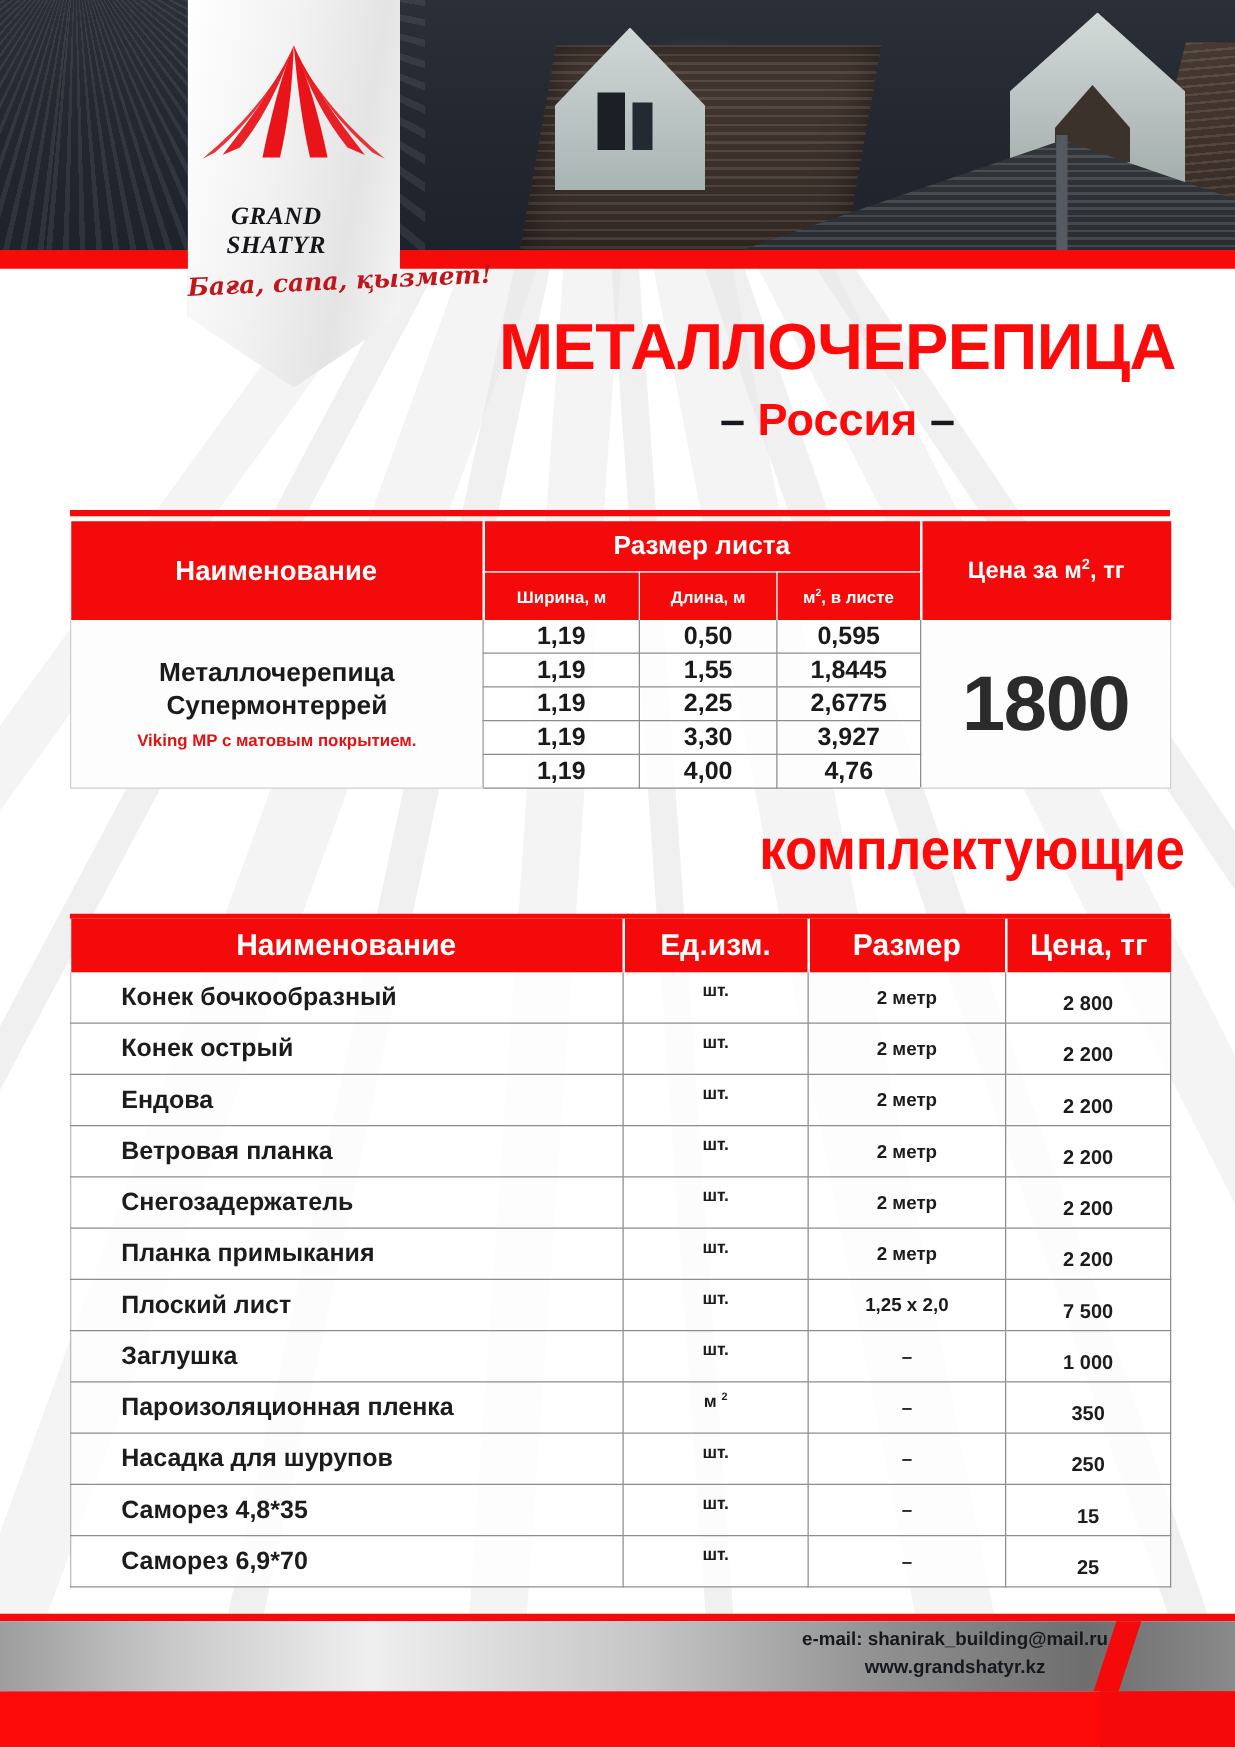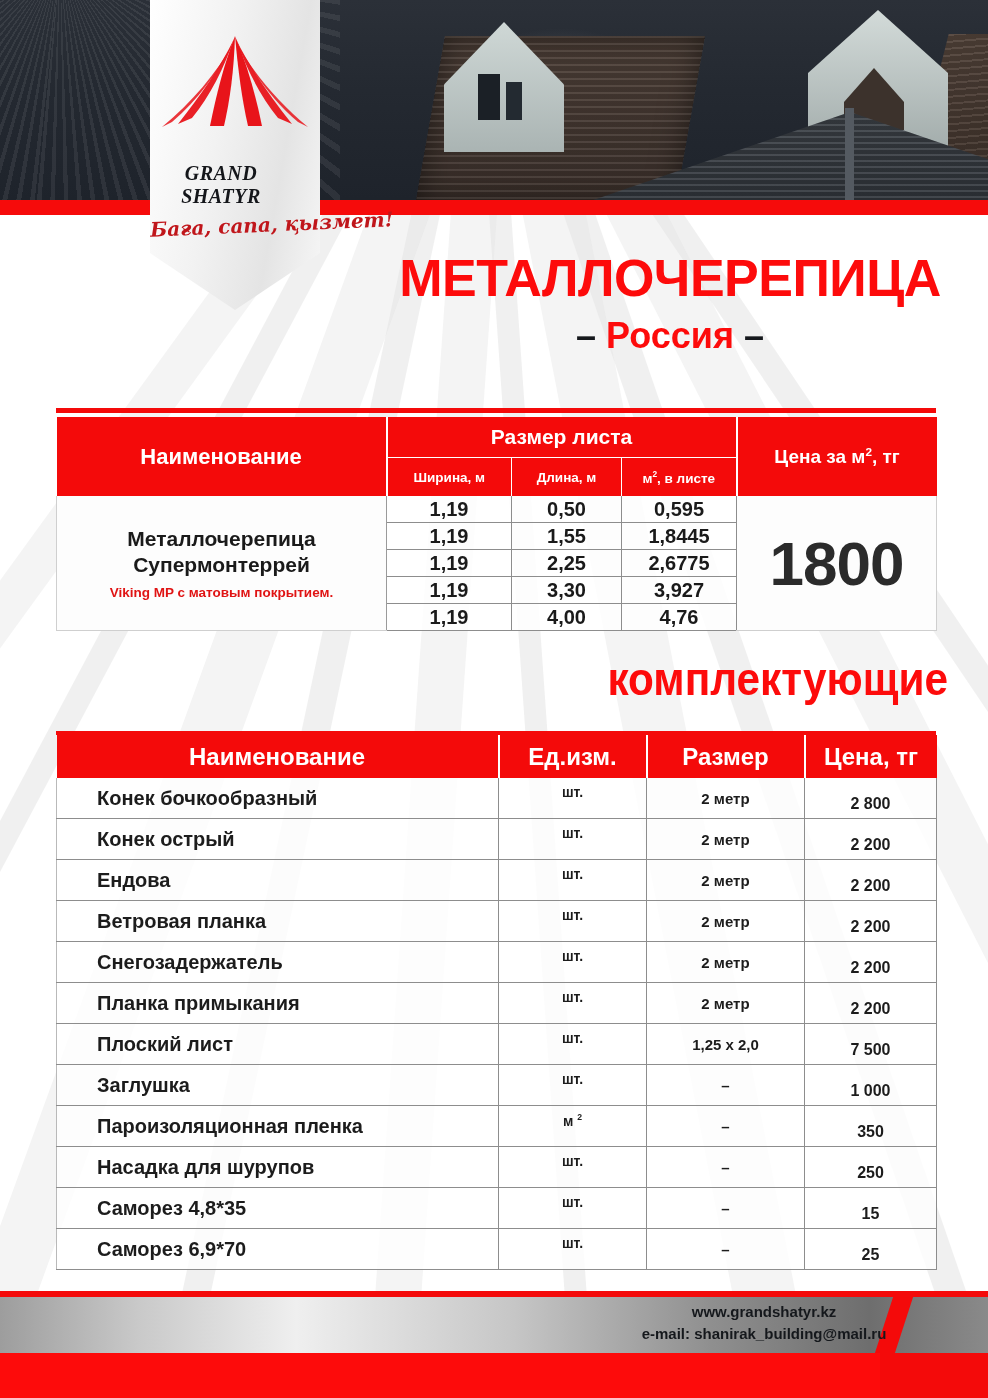--- a/index.html
+++ b/index.html
@@ -385,19 +385,19 @@
           <td class="c-size">–</td>
           <td class="c-price">25</td>
         </tr>
       </tbody>
   </table>
 
   <div class="f-redline"></div>
   <div class="f-band"></div>
   <div class="f-slash"></div>
   <div class="f-text">
+    <div>e-mail: shanirak_building@mail.ru</div>
     <div>www.grandshatyr.kz</div>
-    <div>e-mail: shanirak_building@mail.ru</div>
   </div>
   <div class="f-bottom"></div>
   <div class="f-bottom-dark"></div>
 
 </div>
 
 </body></html>

